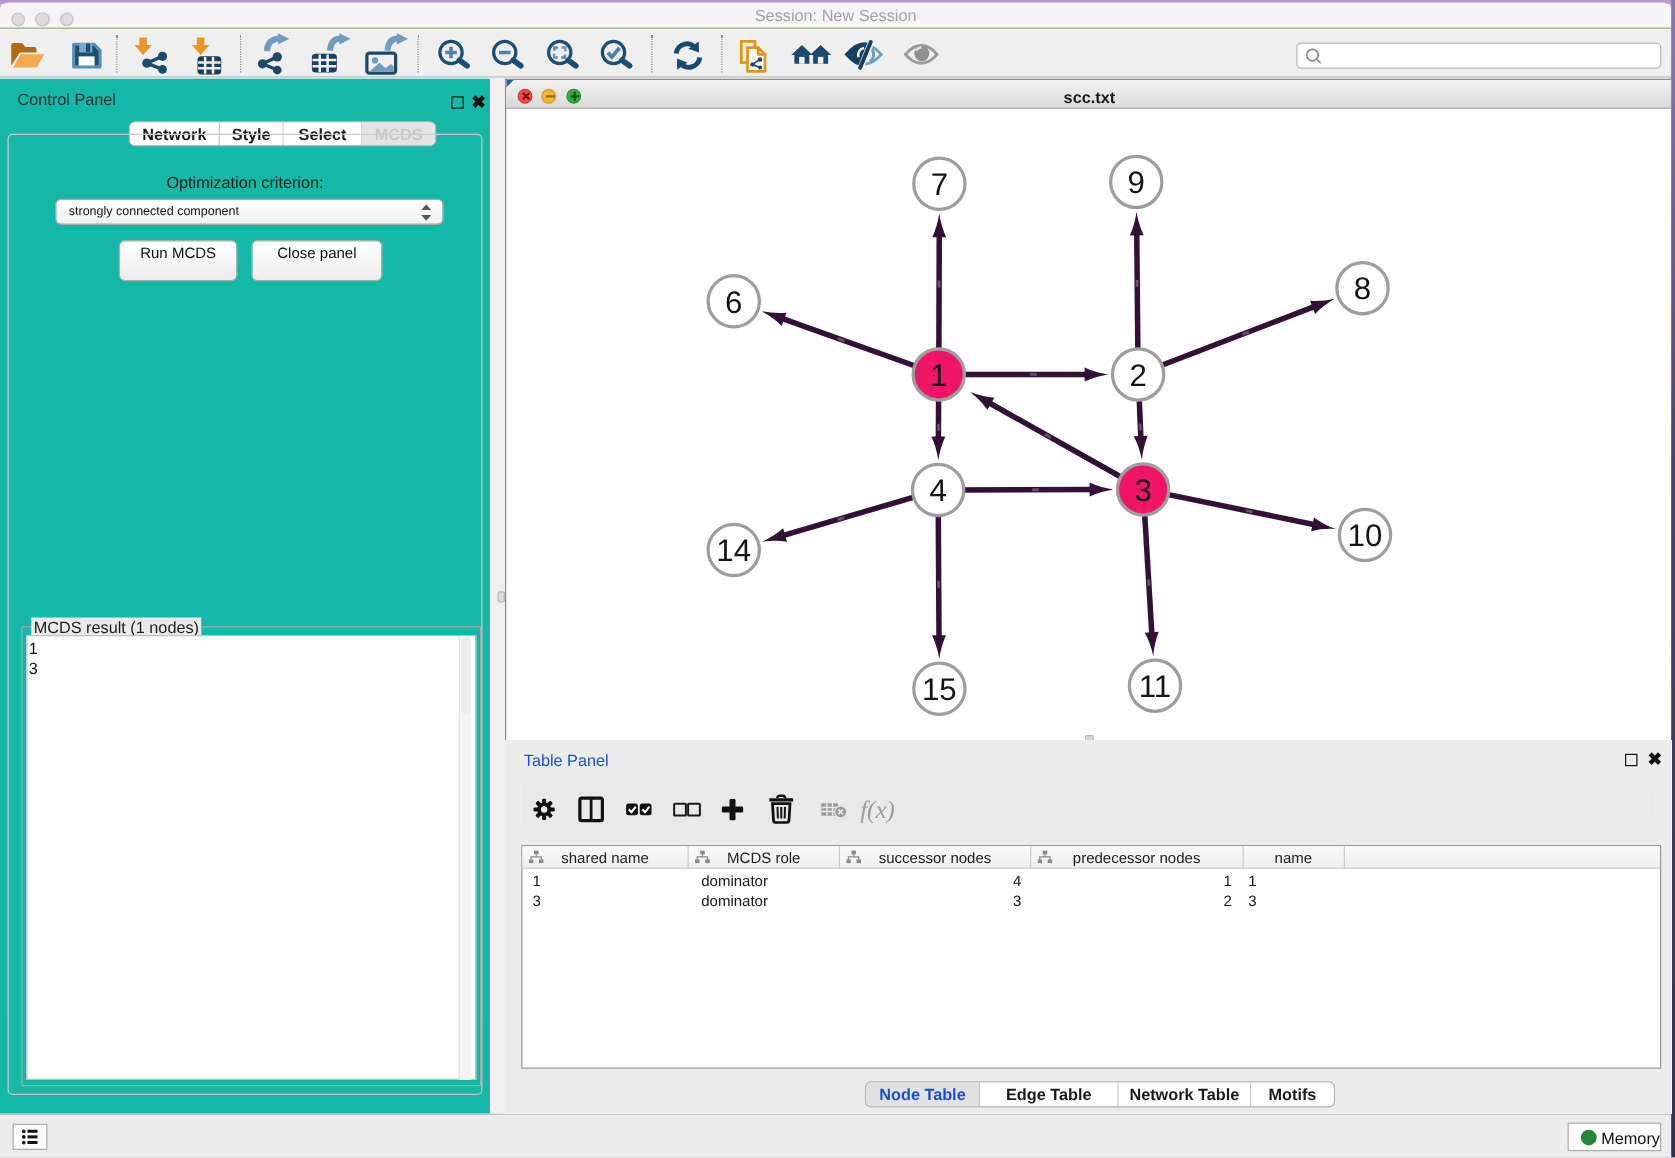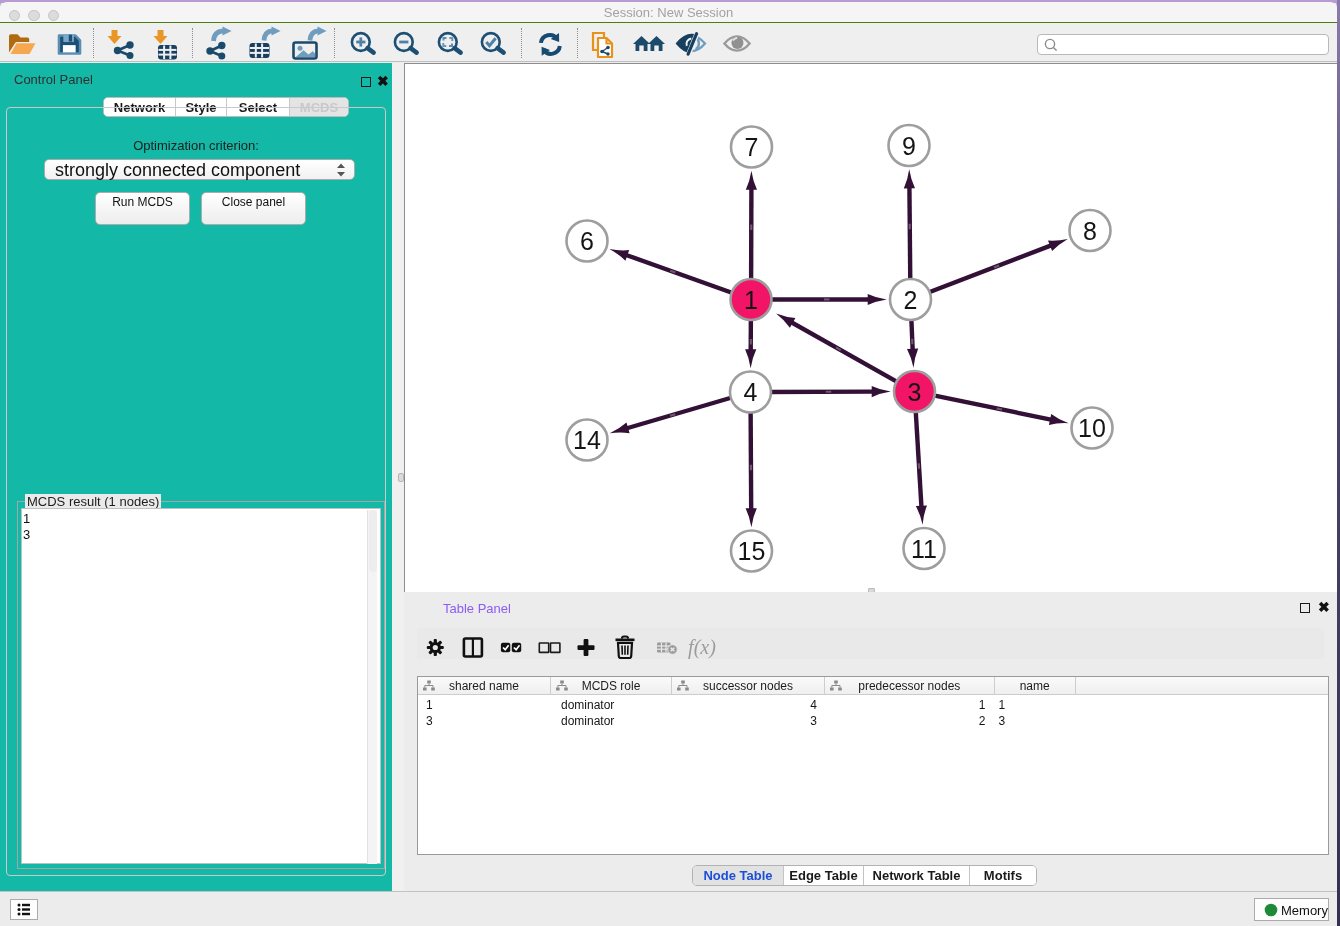--- a/index.html
+++ b/index.html
@@ -18,40 +18,40 @@
 #cp { position:absolute; left:0; top:63px; width:392px; height:828px; background:#14b8a6; }
 #cp-h { position:absolute; left:14px; top:9px; font-size:13px; color:#2f2f2f; }
 .floatbtn { position:absolute; width:10px; height:10px; border:1.6px solid #1a1a1a; background:transparent; }
 .xbtn { position:absolute; font-size:14px; font-weight:bold; color:#111; line-height:10px; }
 .tabs { position:absolute; display:flex; height:20px; border:1px solid #bcbcbc; border-radius:5px; overflow:hidden; background:#fff; }
 .tab { font-size:13px; font-weight:bold; color:#1a1a1a; text-align:center; line-height:19px; background:#fff; border-right:1px solid #c8c8c8; }
 .tab:last-child { border-right:none; }
 .tab.sel { background:#e4e4e4; color:#c9c9c9; }
 #cp-pane { position:absolute; left:6px; top:44px; width:380px; height:769px; border:1px solid #c9c9c9; border-radius:4px; }
 #optlabel { position:absolute; left:0; top:75px; width:392px; text-align:center; font-size:13px; color:#1d1d1d; }
-#combo { position:absolute; left:44px; top:96px; width:311px; height:21px; background:linear-gradient(#ffffff,#f1f1f1); border:1px solid #ababab; border-radius:5px; font-size:18px; color:#111; line-height:20px; padding-left:10px; }
+#combo { position:absolute; left:44px; top:96px; width:311px; height:21px; background:linear-gradient(#ffffff,#f1f1f1); border:1px solid #ababab; border-radius:5px; font-size:10px; color:#111; line-height:20px; padding-left:10px; }
 .btn { position:absolute; height:33px; background:linear-gradient(#ffffff,#ededed); border:1px solid #acacac; border-radius:5px; font-size:12px; color:#111; text-align:center; line-height:18px; }
 #fieldset { position:absolute; left:17px; top:438px; width:368px; height:368px; border:1px solid #a5a5a5; }
 #legend { position:absolute; left:7px; top:-8px; background:#eaeaea; font-size:13px; color:#1d1d1d; padding:0 2px; }
 #resultbox { position:absolute; left:3px; top:6px; width:360px; height:356px; background:#fff; border:1px solid #c0c0c0; }
 #resulttext { position:absolute; left:1px; top:2px; font-size:13px; color:#111; line-height:16px; }
 #res-sb { position:absolute; right:3px; top:1px; width:10px; height:354px; background:#f4f4f4; border-left:1px solid #e2e2e2; }
 #res-thumb { position:absolute; left:1px; top:0px; width:8px; height:62px; background:#ededed; border-radius:4px; }
 
 #vdiv { position:absolute; left:392px; top:63px; width:12px; height:828px; background:#f0f0f0; }
 #vdiv-h { position:absolute; left:6px; top:410px; width:6px; height:9px; background:#dadada; border:1px solid #b5b5b5; border-radius:2px; }
 
 #net { position:absolute; left:404px; top:63px; width:933px; height:529px; border:1px solid #8d8d8d; border-right:none; border-bottom:none; background:#fff; }
 #net-tb { position:absolute; left:0; top:0; width:933px; height:23px; background:linear-gradient(#f3f3f3,#d9d9d9); border-bottom:1px solid #9e9e9e; }
 #net-title { position:absolute; left:0; top:6px; width:933px; text-align:center; font-size:13px; font-weight:bold; color:#1a1a1a; }
 .mtl { position:absolute; top:7px; width:12px; height:12px; border-radius:50%; }
 #hdiv-h { position:absolute; left:868px; top:588px; width:7px; height:5px; background:#d8d8d8; border:1px solid #bbb; border-radius:1px; }
 
 #tp { position:absolute; left:404px; top:592px; width:933px; height:299px; background:#ececec; }
-#tp-h { position:absolute; left:15px; top:9px; font-size:13px; color:#8b5cf6;margin-left:24px; }
+#tp-h { position:absolute; left:15px; top:9px; font-size:13px; color:#1d4ed8; }
 #tp-toolbar { position:absolute; left:13px; top:36px; width:907px; height:31px; background:#e9e9e9; }
 #tbl { position:absolute; left:13px; top:84px; width:912px; height:179px; background:#fff; border:1px solid #9a9a9a; }
 #tbl-head { position:absolute; left:0; top:0; width:910px; height:18px; background:linear-gradient(#fafafa,#efefef); border-bottom:1px solid #ccc; }
 .th { position:absolute; top:0; height:18px; border-right:1px solid #cdcdcd; font-size:12px; color:#1c1c1c; }
 .th span { position:absolute; top:2px; left:0; right:0; text-align:center; }
 .td { position:absolute; font-size:12px; color:#161616; }
 .seg { position:absolute; display:flex; height:21px; border:1px solid #b2b2b2; border-radius:5px; overflow:hidden; background:#fff; }
 .segtab { font-size:13px; font-weight:bold; color:#1a1a1a; text-align:center; line-height:20px; border-right:1px solid #c4c4c4; background:#fff; }
 .segtab:last-child { border-right:none; }
 .segtab.sel { background:#e2e2e2; color:#1d4ed8; }
@@ -257,20 +257,38 @@
       <div id="res-sb">
           <div id="res-thumb"></div>
         </div>
     </div>
   </div>
 </div>
 <div id="vdiv">
     <div id="vdiv-h"></div>
   </div>
 <div id="net">
+  <div id="net-tb">
+    <div class="mtl" style="left:8.9px; background:#ee4d43; border:1px solid #d23b32;"></div>
+    <div class="mtl" style="left:28.4px; background:#f6b32e; border:1px solid #d49a24;"></div>
+    <div class="mtl" style="left:47.9px; background:#36aa3e; border:1px solid #2a9532;"></div>
+    <svg width="80" height="23" style="position:absolute;left:0;top:0;" viewBox="0 0 80 23">
+      <polygon points="0,0 6,0 0,6" fill="#2d5da8"></polygon>
+      <g stroke="#7c120b" stroke-width="1.7">
+          <line x1="13.3" y1="10.4" x2="18.5" y2="15.6"></line>
+          <line x1="18.5" y1="10.4" x2="13.3" y2="15.6"></line>
+        </g>
+      <line x1="31.9" y1="13" x2="38.9" y2="13" stroke="#8d6a12" stroke-width="1.8"></line>
+      <g stroke="#0e5715" stroke-width="1.8">
+          <line x1="54.9" y1="9.5" x2="54.9" y2="16.5"></line>
+          <line x1="51.4" y1="13" x2="58.4" y2="13"></line>
+        </g>
+    </svg>
+    <div id="net-title">scc.txt</div>
+  </div>
   <svg width="933" height="505" viewBox="404 87 933 505" style="position:absolute;left:0;top:24px;">
     <g stroke="#331036" stroke-width="4.4" fill="none">
       <line x1="750.1" y1="282.7" x2="750.4" y2="186.8"></line>
       <line x1="735.1" y1="293.2" x2="624.4" y2="253.7"></line>
       <line x1="765.8" y1="298.5" x2="868.7" y2="298.5"></line>
       <line x1="749.9" y1="314.3" x2="749.7" y2="350.2"></line>
       <line x1="909.3" y1="282.7" x2="908.4" y2="185.3"></line>
       <line x1="924.2" y1="292.8" x2="1050.9" y2="244.1"></line>
       <line x1="910.2" y1="314.3" x2="911.7" y2="349.7"></line>
       <line x1="899.7" y1="382.8" x2="789.9" y2="321.0"></line>
@@ -466,21 +484,21 @@
     <div class="td" style="left:500px; top:21px; width:67.5px; text-align:right;">1</div>
     <div class="td" style="left:580.5px; top:21px;">1</div>
     <div class="td" style="left:8px; top:37px;">3</div>
     <div class="td" style="left:143px; top:37px;">dominator</div>
     <div class="td" style="left:330px; top:37px; width:69px; text-align:right;">3</div>
     <div class="td" style="left:500px; top:37px; width:67.5px; text-align:right;">2</div>
     <div class="td" style="left:580.5px; top:37px;">3</div>
   </div>
   <div class="seg" style="left:288px; top:273px;">
     <div class="segtab sel" style="width:91px;">Node Table</div>
-    <div class="segtab" style="width:80px;">Edge Table</div>
+    <div class="segtab" style="width:111px;">Edge Table</div>
     <div class="segtab" style="width:106px;">Network Table</div>
     <div class="segtab" style="width:66px;">Motifs</div>
   </div>
 </div>
 <div id="status">
   <div id="listbtn">
       <svg width="26" height="19" viewBox="0 0 26 19" style="position:absolute;left:0;top:0;">
         <g fill="#111">
           <circle cx="8" cy="5" r="1.5"></circle>
           <rect x="11" y="3.8" width="8" height="2.4"></rect>

